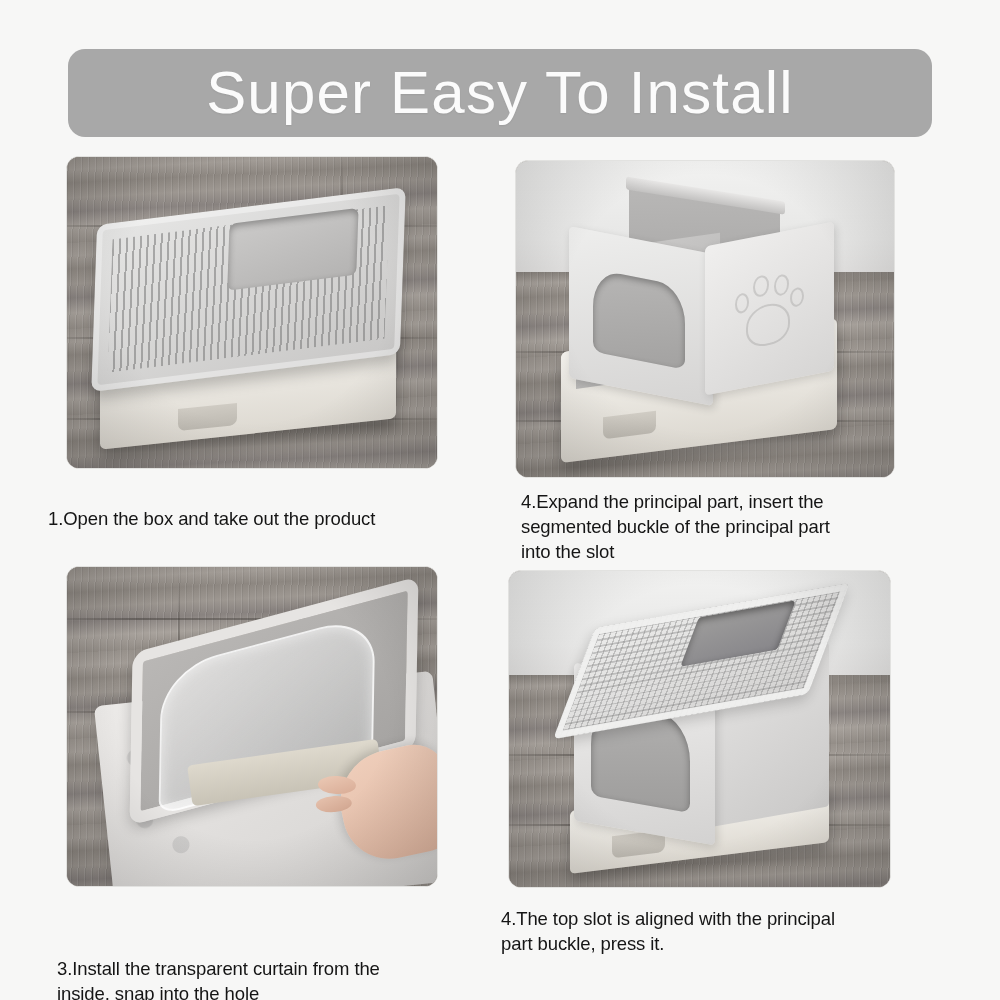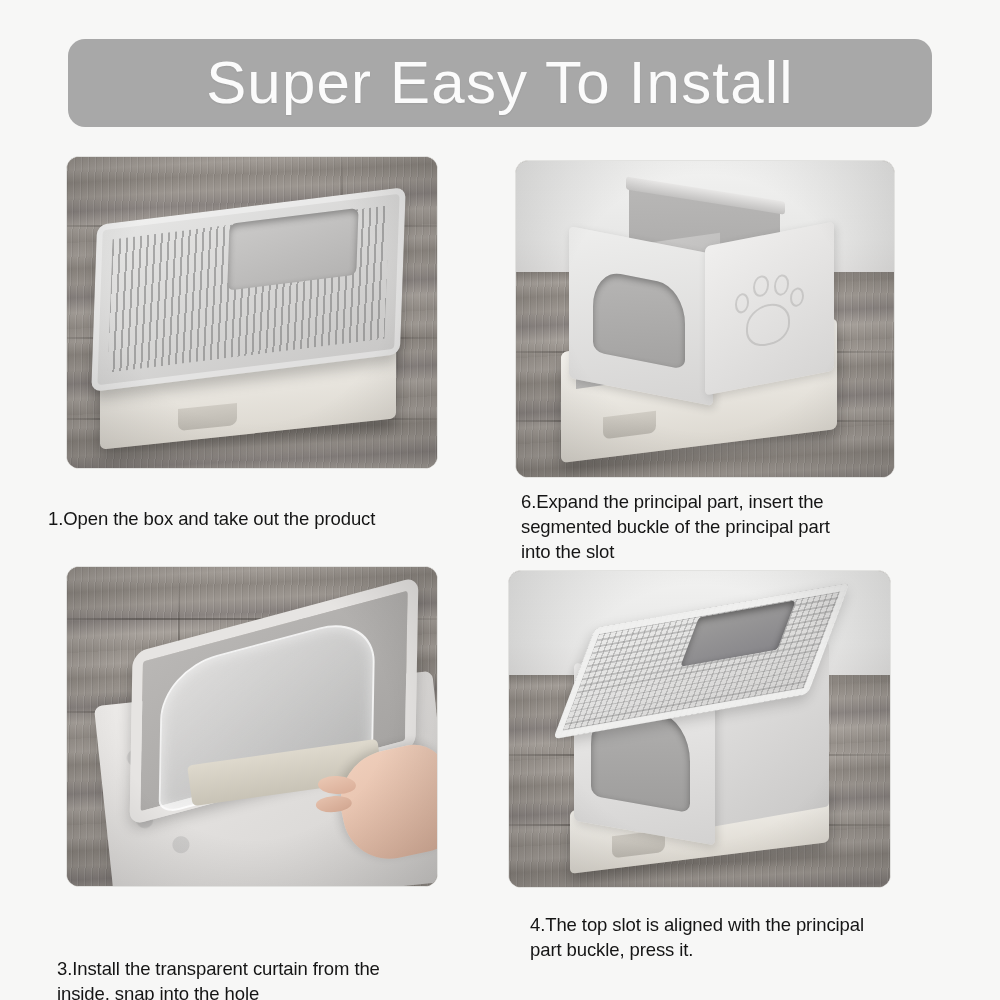--- a/index.html
+++ b/index.html
@@ -8,21 +8,21 @@
     width: 1000px; height: 1000px;
     background: #f7f7f6;
     font-family: "Liberation Sans", sans-serif;
     overflow: hidden;
     position: relative;
   }
 
   
   #banner {
     position: absolute;
-    left: 68px; top: 39px;
+    left: 68px; top: 49px;
     width: 864px; height: 88px;
     background: #a8a8a8;
     border-radius: 17px;
     display: flex; align-items: center; justify-content: center;
   }
   #banner-title {
     color: #fbfbfb;
     font-size: 60px;
     font-weight: 300;
     letter-spacing: 1.2px;
@@ -119,21 +119,21 @@
     position: absolute;
     color: #151515;
     font-size: 18.5px;
     line-height: 25px;
     letter-spacing: -0.1px;
     white-space: pre-line;
   }
   #caption-1 { left: 48px;  top: 506px; width: 400px; }
   #caption-2 { left: 521px; top: 489px; width: 400px; }
   #caption-3 { left: 57px;  top: 956px; width: 420px; }
-  #caption-4 { left: 530px; top: 906px; width: 420px; margin-top: 6px; }
+  #caption-4 { left: 501px; top: 906px; width: 420px; }
 </style>
 </head>
 <body>
 
 <div id="banner">
   <div id="banner-title">Super Easy To Install</div>
 </div>
 
 <div class="photo" id="photo-1">
   <div class="scene">
@@ -322,19 +322,19 @@
                   background:linear-gradient(170deg,#9e9d9c,#87868a);
                   box-shadow:inset 0 3px 7px rgba(0,0,0,0.40);"></div>
       <div style="position:absolute;inset:0;border-radius:6px;
                   box-shadow:inset 0 0 0 7px rgba(240,240,239,0.95);"></div>
     </div>
   </div>
   <div class="vignette"></div>
 </div>
 
 <div class="caption" id="caption-1">1.Open the box and take out the product</div>
-<div class="caption" id="caption-2">6.Expand the principal part, insert the
+<div class="caption" id="caption-2">4.Expand the principal part, insert the
 segmented buckle of the principal part
 into the slot</div>
 <div class="caption" id="caption-3">3.Install the transparent curtain from the
 inside, snap into the hole</div>
 <div class="caption" id="caption-4">4.The top slot is aligned with the principal
 part buckle, press it.</div>
 
 </body></html>

